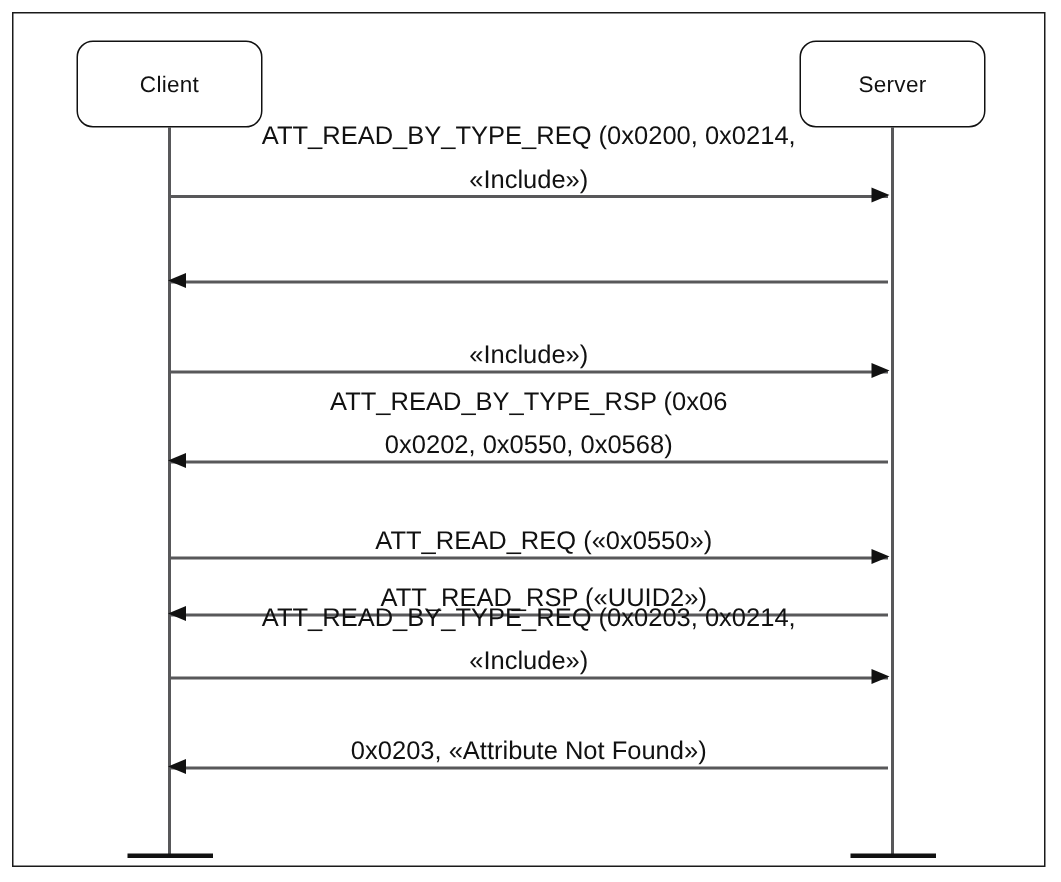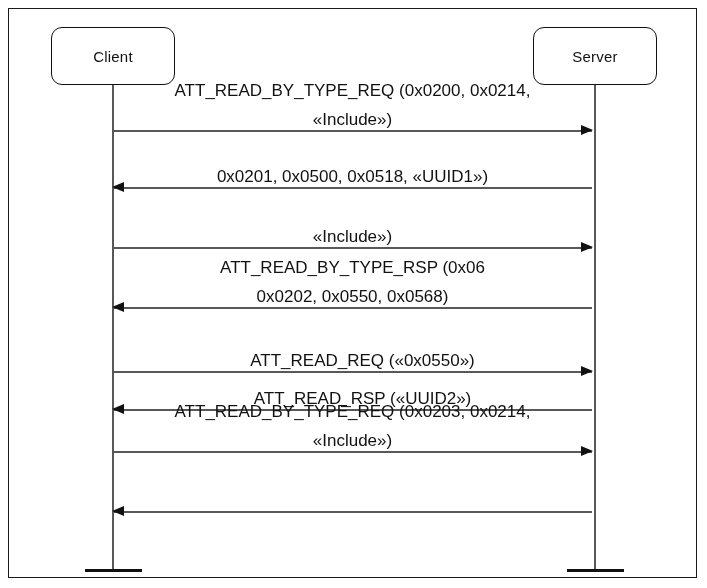--- a/index.html
+++ b/index.html
@@ -133,21 +133,20 @@
     <div class="message-label">
       <span>ATT_READ_BY_TYPE_REQ (0x0200, 0x0214,</span>
       <span class="line2">«Include»)</span>
     </div>
     <div class="message-line"></div>
     <div class="arrow-head to-right"></div>
   </div>
 
   <div class="message" style="left:104px; right:104px; top:178px;">
     <div class="message-label">
-      <span class="line2">0x0201, 0x0500, 0x0518, «UUID1»)</span>
     </div>
     <div class="message-line"></div>
     <div class="arrow-head to-left"></div>
   </div>
 
   <div class="message" style="left:104px; right:104px; top:238px;">
     <div class="message-label">
       <span class="line2">«Include»)</span>
     </div>
     <div class="message-line"></div>
@@ -183,18 +182,19 @@
     <div class="message-label">
       <span>ATT_READ_BY_TYPE_REQ (0x0203, 0x0214,</span>
       <span class="line2">«Include»)</span>
     </div>
     <div class="message-line"></div>
     <div class="arrow-head to-right"></div>
   </div>
 
   <div class="message" style="left:104px; right:104px; top:502px;">
     <div class="message-label">
+      <span class="line2">0x0203, «Attribute Not Found»)</span>
     </div>
     <div class="message-line"></div>
     <div class="arrow-head to-left"></div>
   </div>
 
 </div>
 
 </body></html>

